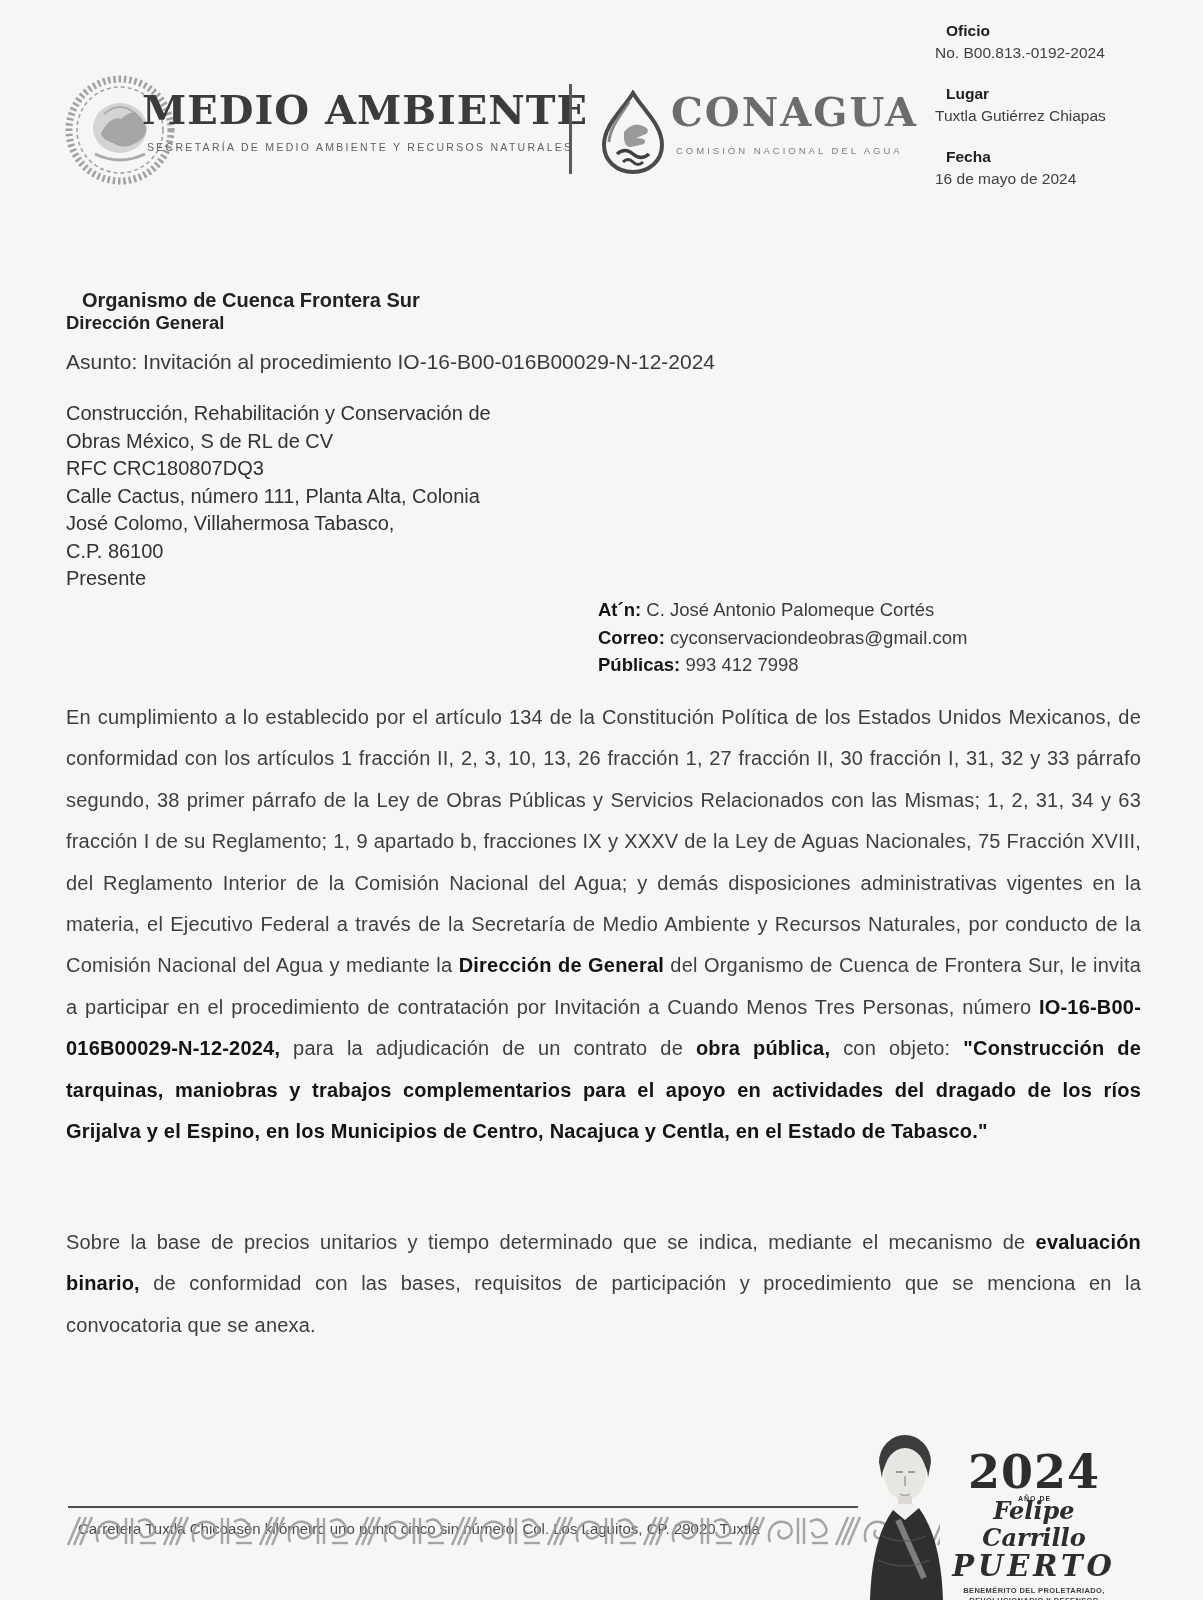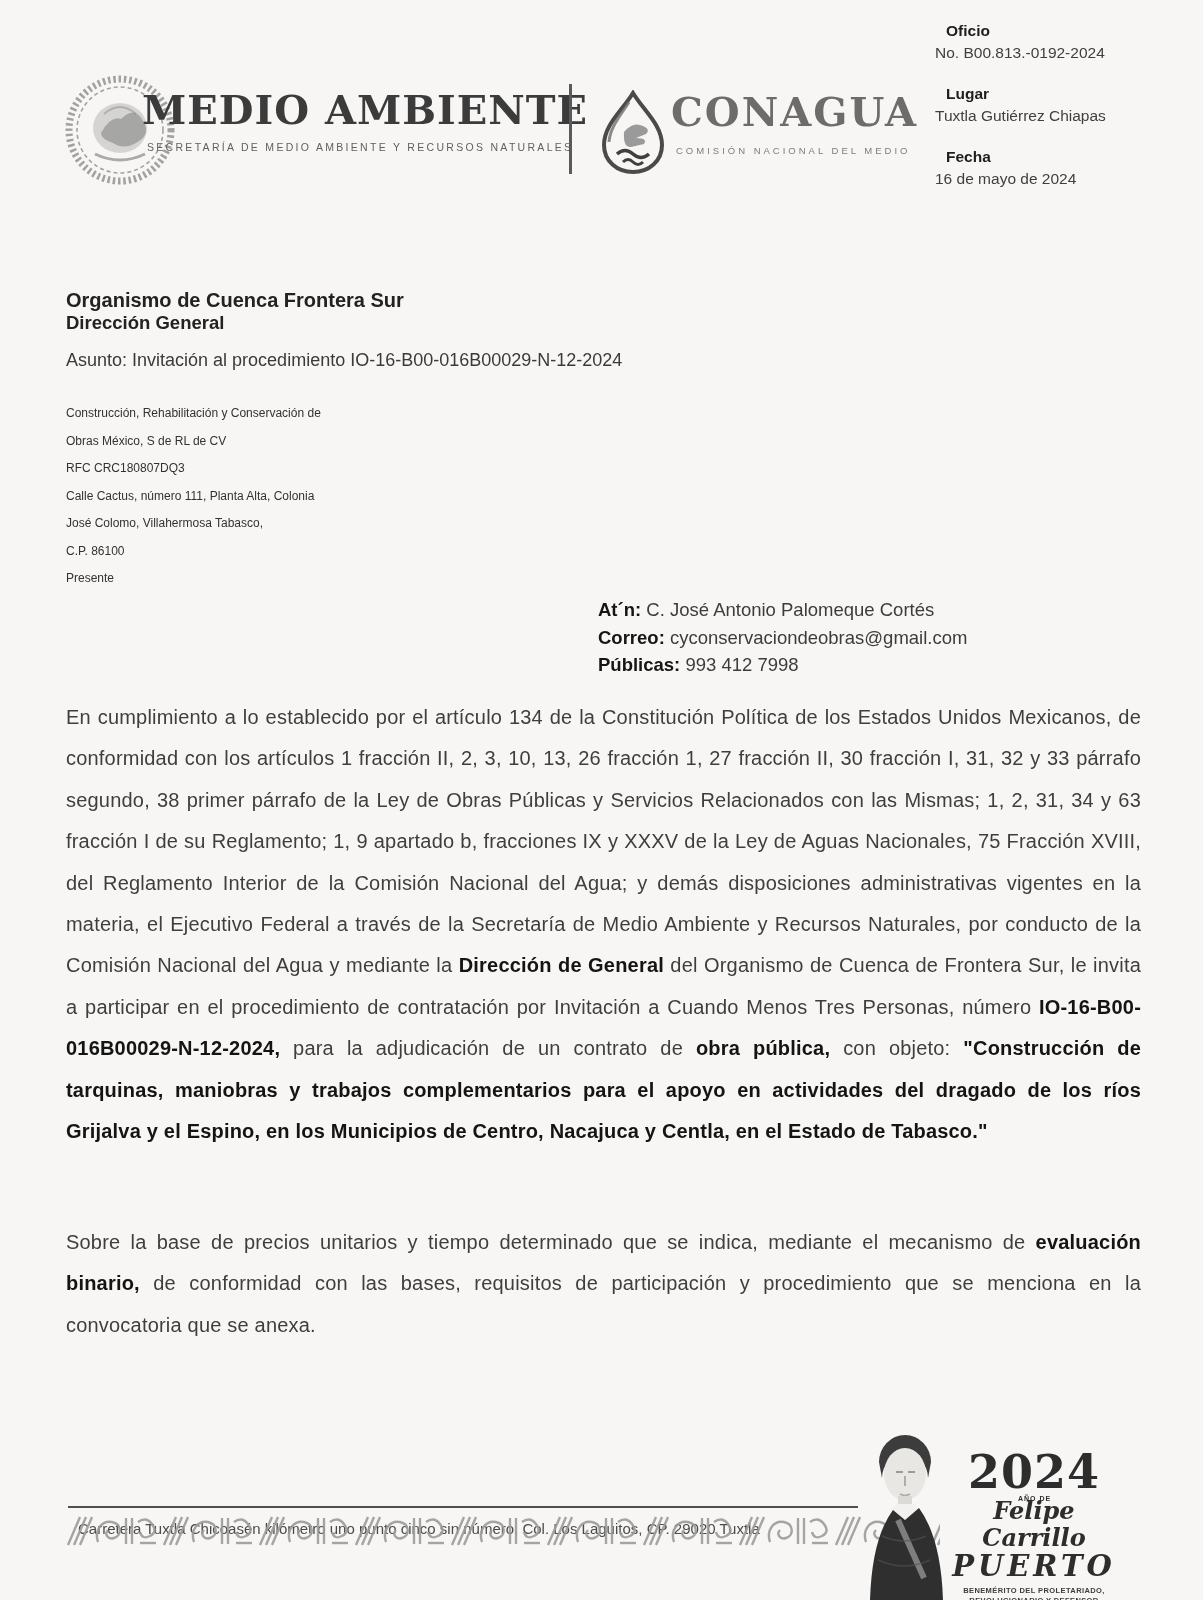--- a/index.html
+++ b/index.html
@@ -29,24 +29,24 @@
   .conagua-sub {
     position:absolute; left:676px; top:145px;
     font-size:9.5px; letter-spacing:3px; color:#7c7c7c; white-space:nowrap;
   }
   .meta { position:absolute; left:935px; top:20px; width:262px; }
   .meta-group { margin-bottom:19px; }
   .meta-label { font-weight:700; font-size:15.5px; color:#1e1e1e; line-height:22px;margin-left:11px; }
   .meta-value { font-size:15.5px; color:#3f3f3f; line-height:22px; }
   
   .sender { position:absolute; left:66px; top:288px; }
-  .sender-org { font-size:20px; font-weight:700; color:#222; line-height:24px; }
+  .sender-org { font-size:20px; font-weight:700; color:#222; line-height:24px;margin-left:16px; }
   .sender-div { font-size:18.5px; font-weight:700; color:#222; line-height:22px; }
-  .subject { position:absolute; left:66px; top:350px; font-size:18px; color:#3a3a3a; }
-  .recipient { position:absolute; left:66px; top:400px; font-size:12px; line-height:27.5px; color:#323232; }
+  .subject { position:absolute; left:66px; top:350px; font-size:21px; color:#3a3a3a; }
+  .recipient { position:absolute; left:66px; top:400px; font-size:20px; line-height:27.5px; color:#323232; }
   .attention { position:absolute; left:598px; top:596px; width:482px; text-align:left; font-size:18.5px; line-height:27.5px; color:#3c3c3c; }
   .attention .label { font-weight:700; color:#151515; }
   
   .body-par {
     position:absolute; left:66px; width:1075px; margin:0;
     font-size:20px; line-height:41.4px; text-align:justify;
     color:#3e3e3e; letter-spacing:0.2px;
   }
   .p1 { top:697px; }
   .p2 { top:1222px; }
@@ -85,21 +85,21 @@
   <div class="logo-divider"></div>
 
   <svg class="conagua-icon" width="74" height="86" viewBox="0 0 74 86" aria-hidden="true">
     <path d="M37,3 C26,21 8,35 8,55 C8,71 21,82 37,82 C53,82 66,71 66,55 C66,35 48,21 37,3 Z" fill="none" stroke="#4a4a4a" stroke-width="4"></path>
     <path d="M33,12 C25,25 14,37 13,52" fill="none" stroke="#6f6f6f" stroke-width="3" opacity="0.8"></path>
     <path d="M28,42 q9,-11 19,-6 q8,3 3,8 l-10,4 q12,0 8,6 l-13,3 q-8,1 -7,-15 Z" fill="#9a9a9a"></path>
     <path d="M21,64 q8,-7 16,0 q8,7 16,0" fill="none" stroke="#3f3f3f" stroke-width="3.5"></path>
     <path d="M27,72 q5,-5 10,0 q5,5 10,0" fill="none" stroke="#3f3f3f" stroke-width="3"></path>
   </svg>
   <div class="conagua-title">CONAGUA</div>
-  <div class="conagua-sub">COMISIÓN NACIONAL DEL MEDIO</div>
+  <div class="conagua-sub">COMISIÓN NACIONAL DEL AGUA</div>
 
   <div class="meta">
     <div class="meta-group">
       <div class="meta-label">Oficio</div>
       <div class="meta-value">No. B00.813.-0192-2024</div>
     </div>
     <div class="meta-group">
       <div class="meta-label">Lugar</div>
       <div class="meta-value">Tuxtla Gutiérrez Chiapas</div>
     </div>

